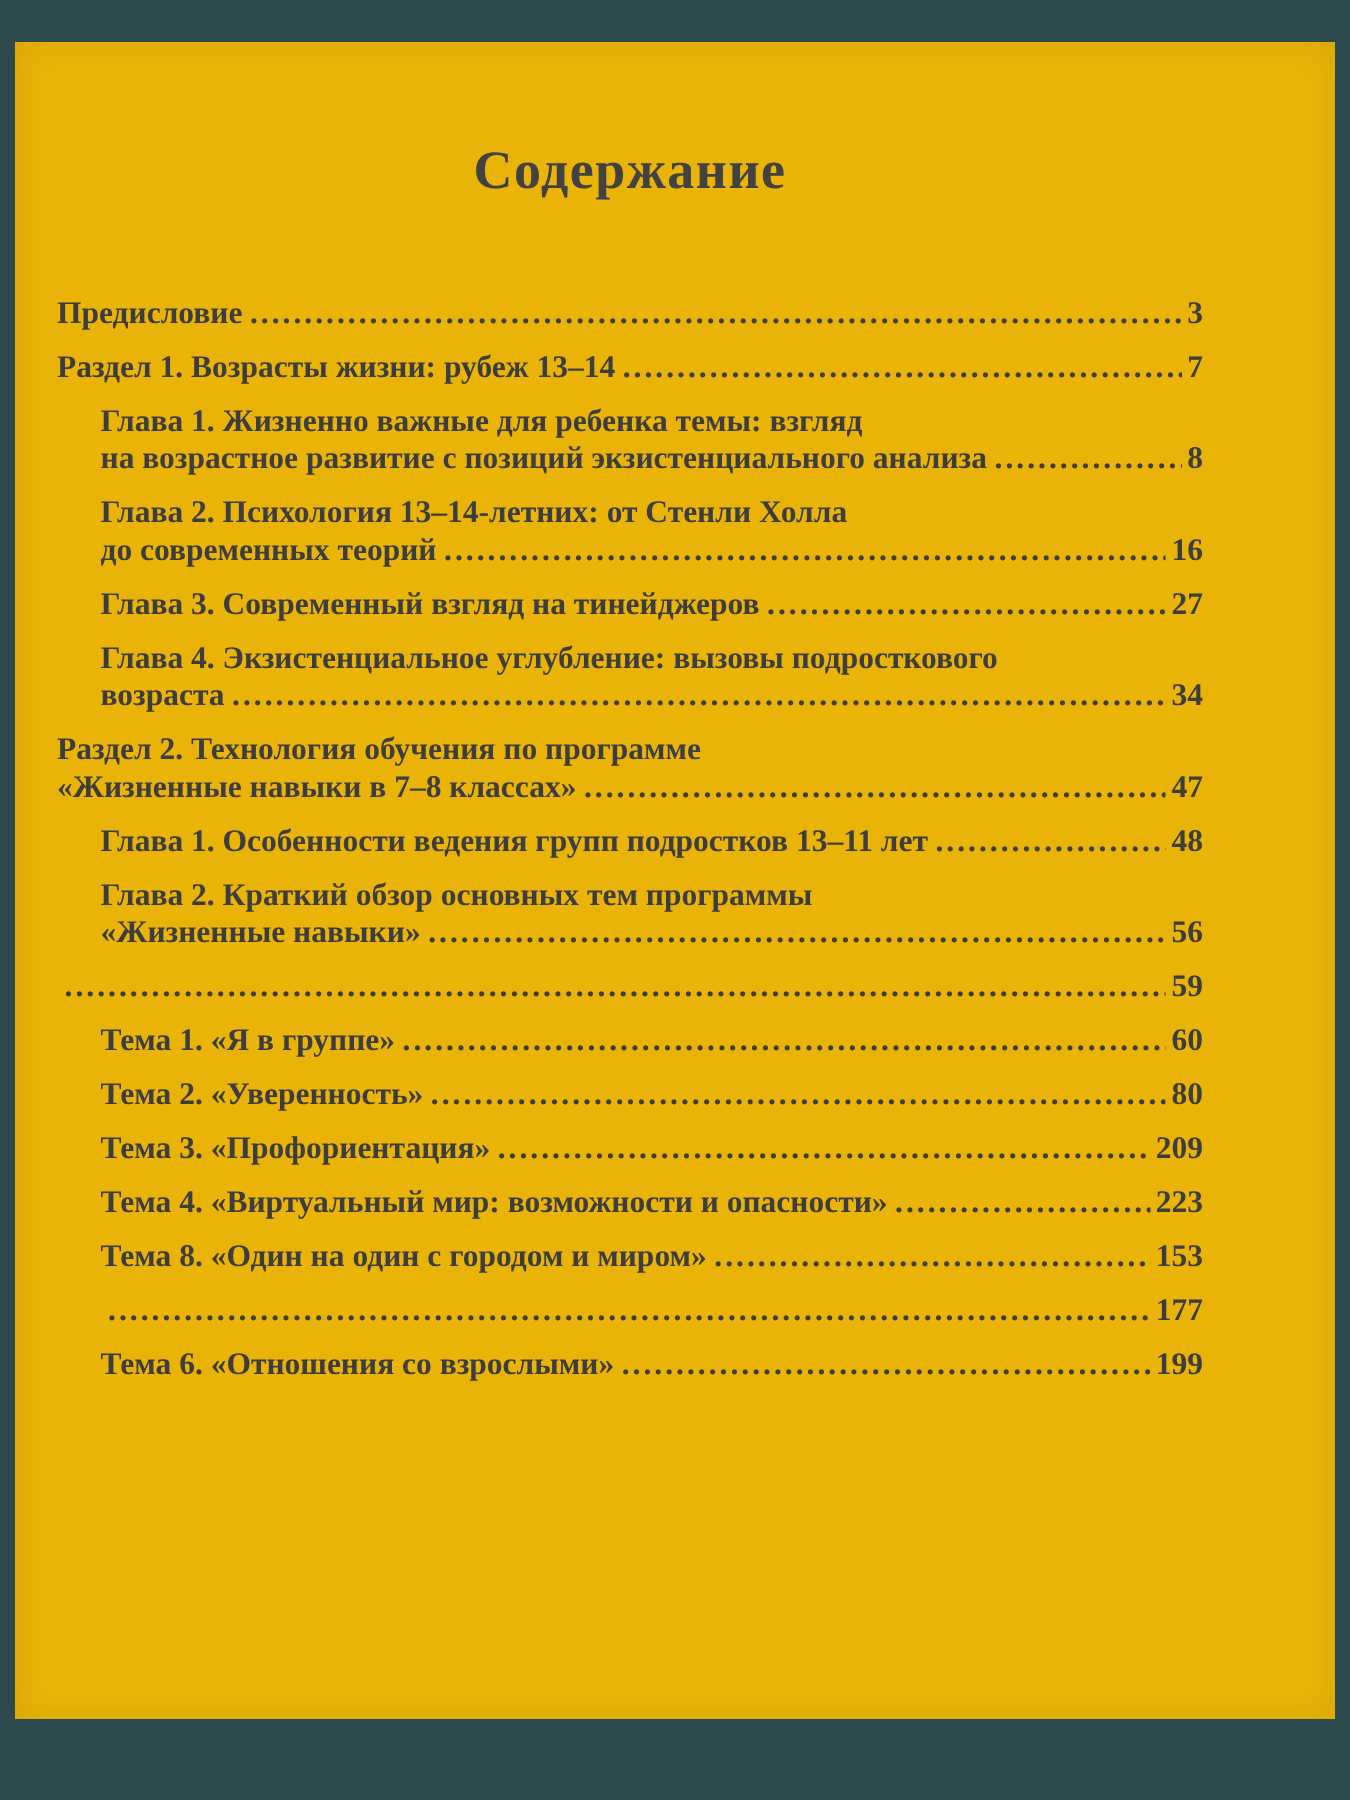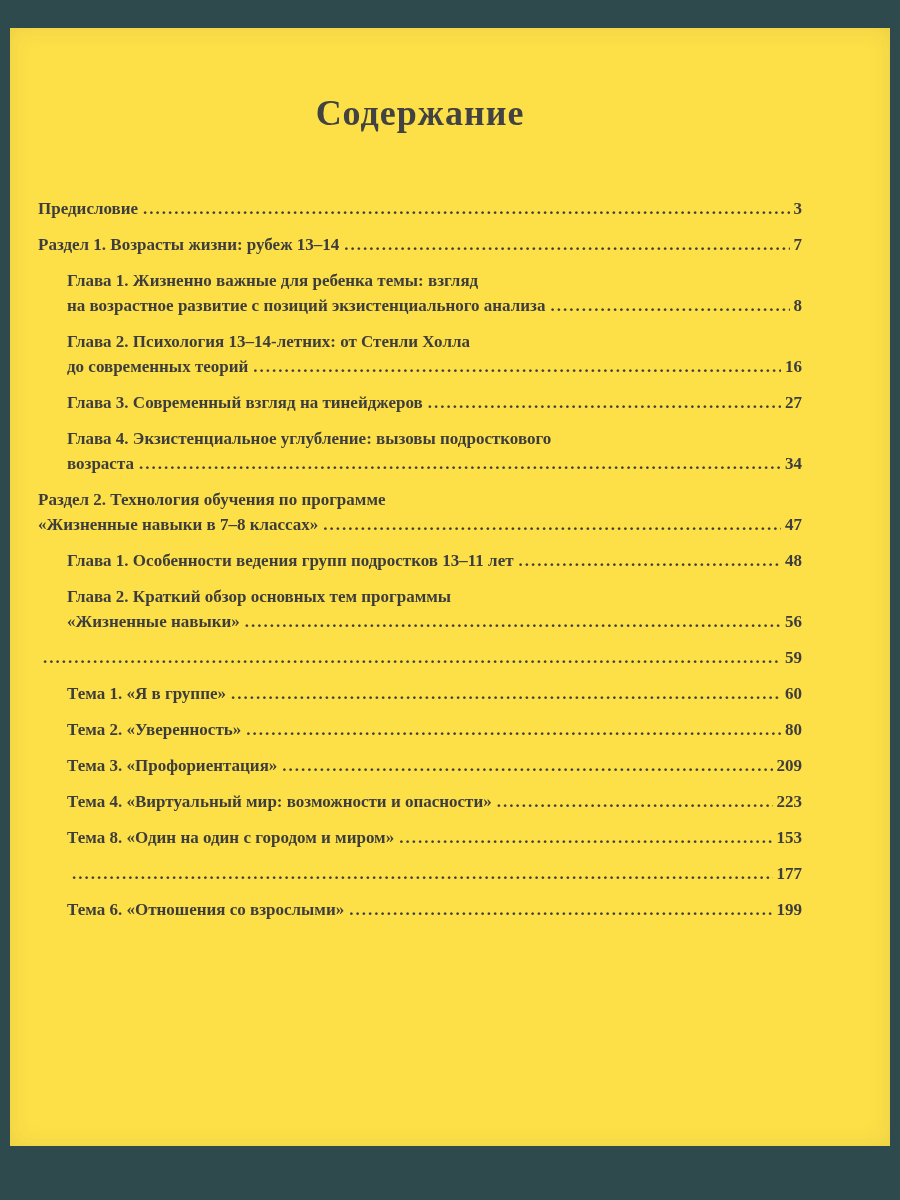--- a/index.html
+++ b/index.html
@@ -13,38 +13,38 @@
     background: #2f4a4c;
     font-family: "Liberation Serif", "DejaVu Serif", serif;
     overflow: hidden;
   }
   .paper {
     position: absolute;
     left: 10px;
     right: 10px;
     top: 28px;
     bottom: 54px;
-    background: #fde047;
+    background: #eab308;
     box-shadow: inset 0 0 22px rgba(60,60,60,0.10);
   }
   .content {
     padding: 64px 88px 0 28px;
     color: #3d3d3d;
     font-weight: 700;
   }
   .page-title {
     text-align: center;
     font-size: 36px;
     letter-spacing: 1px;
     color: #424242;
     margin: 0 0 62px 0;
     font-weight: 700;
   }
   .toc-list {
-    font-size: 17px;
+    font-size: 21px;
     line-height: 25px;
   }
   .toc-entry {
     margin-bottom: 11px;
   }
   .toc-entry.indent-1 {
     padding-left: 29px;
   }
   .toc-line.last {
     display: flex;

